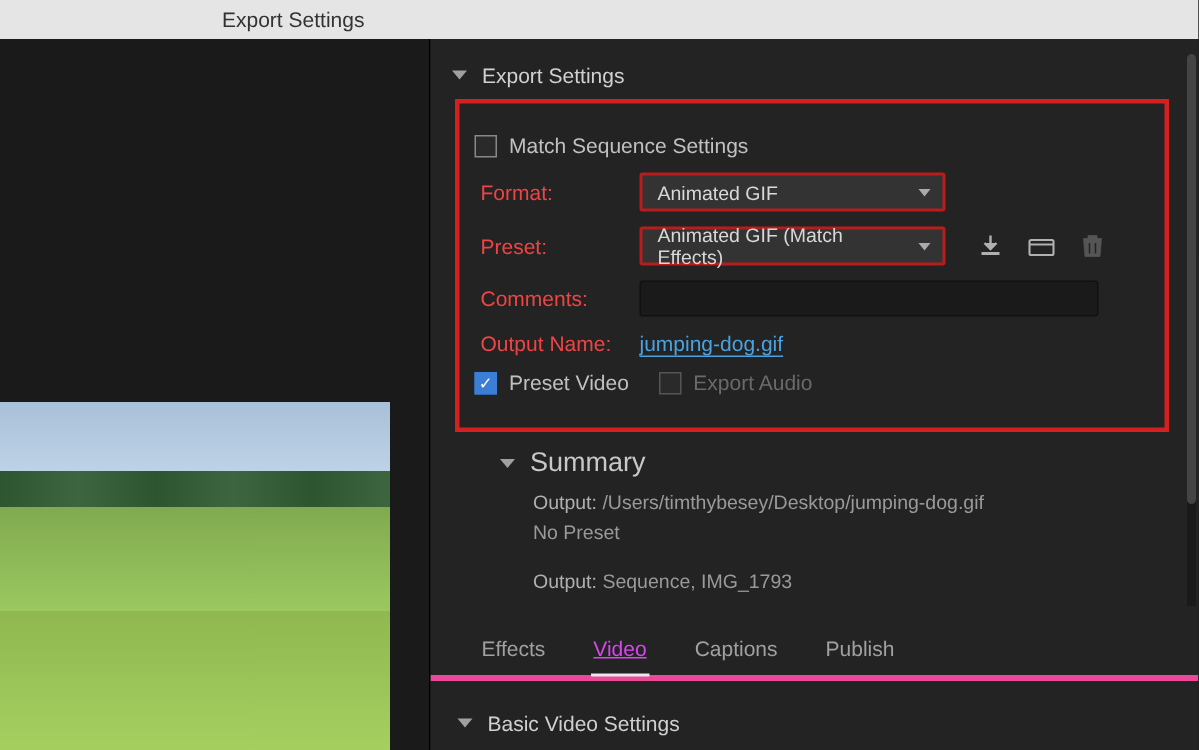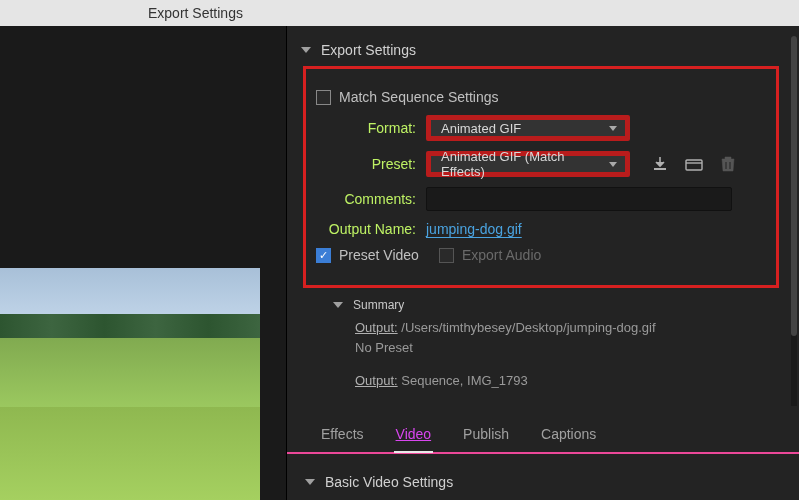--- a/index.html
+++ b/index.html
@@ -92,23 +92,22 @@
       padding: 10px 14px 12px 14px;
       margin: -2px 0 6px 2px;
     }
     .form-row {
       display: flex;
       align-items: center;
       margin: 10px 0;
       gap: 10px;
     }
     .form-label {
-      text-align: right;
       width: 96px;
-      color: #bef264;
+      color: #ef4444;
       font-size: 14px;
     }
     .checkbox {
       width: 15px; height: 15px;
       border: 1px solid #888;
       background: #2a2a2a;
       display: inline-flex;
       align-items: center;
       justify-content: center;
       cursor: pointer;
@@ -119,21 +118,21 @@
       color: #fff;
       font-size: 11px;
     }
     .checkbox-label {
       color: #c0c0c0;
       font-size: 14px;
     }
     .checkbox-label.disabled { color: #6a6a6a; }
     .dropdown {
       background: #333;
-      border: 5px solid #b91c1c;
+      border: 2px solid #b91c1c;
       border-radius: 2px;
       height: 26px;
       padding: 0 24px 0 10px;
       display: flex;
       align-items: center;
       color: #d8d8d8;
       font-size: 13px;
       width: 204px;
       position: relative;
       cursor: pointer;
@@ -184,39 +183,38 @@
       gap: 8px;
     }
     .summary-section {
       margin: 10px 0 0 32px;
     }
     .summary-header {
       display: flex;
       align-items: center;
       gap: 10px;
       color: #c8c8c8;
-      font-size: 12px;
+      font-size: 18px;
       cursor: pointer;
       margin-bottom: 6px;
     }
     .summary-body {
       margin-left: 22px;
       color: #9a9a9a;
       font-size: 13px;
       line-height: 1.5;
     }
     .summary-label {
       color: #b0b0b0;
-      text-decoration: underline;
     }
     .tabs-row {
       display: flex;
       gap: 0;
       padding: 0 18px;
-      border-bottom: 2px solid #ec4899;
+      border-bottom: 4px solid #ec4899;
       margin-top: 12px;
     }
     .tab {
       padding: 8px 16px 10px 16px;
       color: #a0a0a0;
       cursor: pointer;
       font-size: 14px;
       position: relative;
     }
     .tab.active {
@@ -360,22 +358,22 @@
         </div>
       </div>
 
       <div class="scrollbar-gutter"></div>
       <div class="scrollbar-thumb"></div>
     </div>
 
     <div class="tabs-row">
       <div class="tab">Effects</div>
       <div class="tab active">Video</div>
+      <div class="tab">Captions</div>
       <div class="tab">Publish</div>
-      <div class="tab">Captions</div>
     </div>
 
     <div class="bottom-section">
       <div class="section-header">
         <span class="chevron-down"></span>
         <span>Basic Video Settings</span>
       </div>
     </div>
 
   </div>

